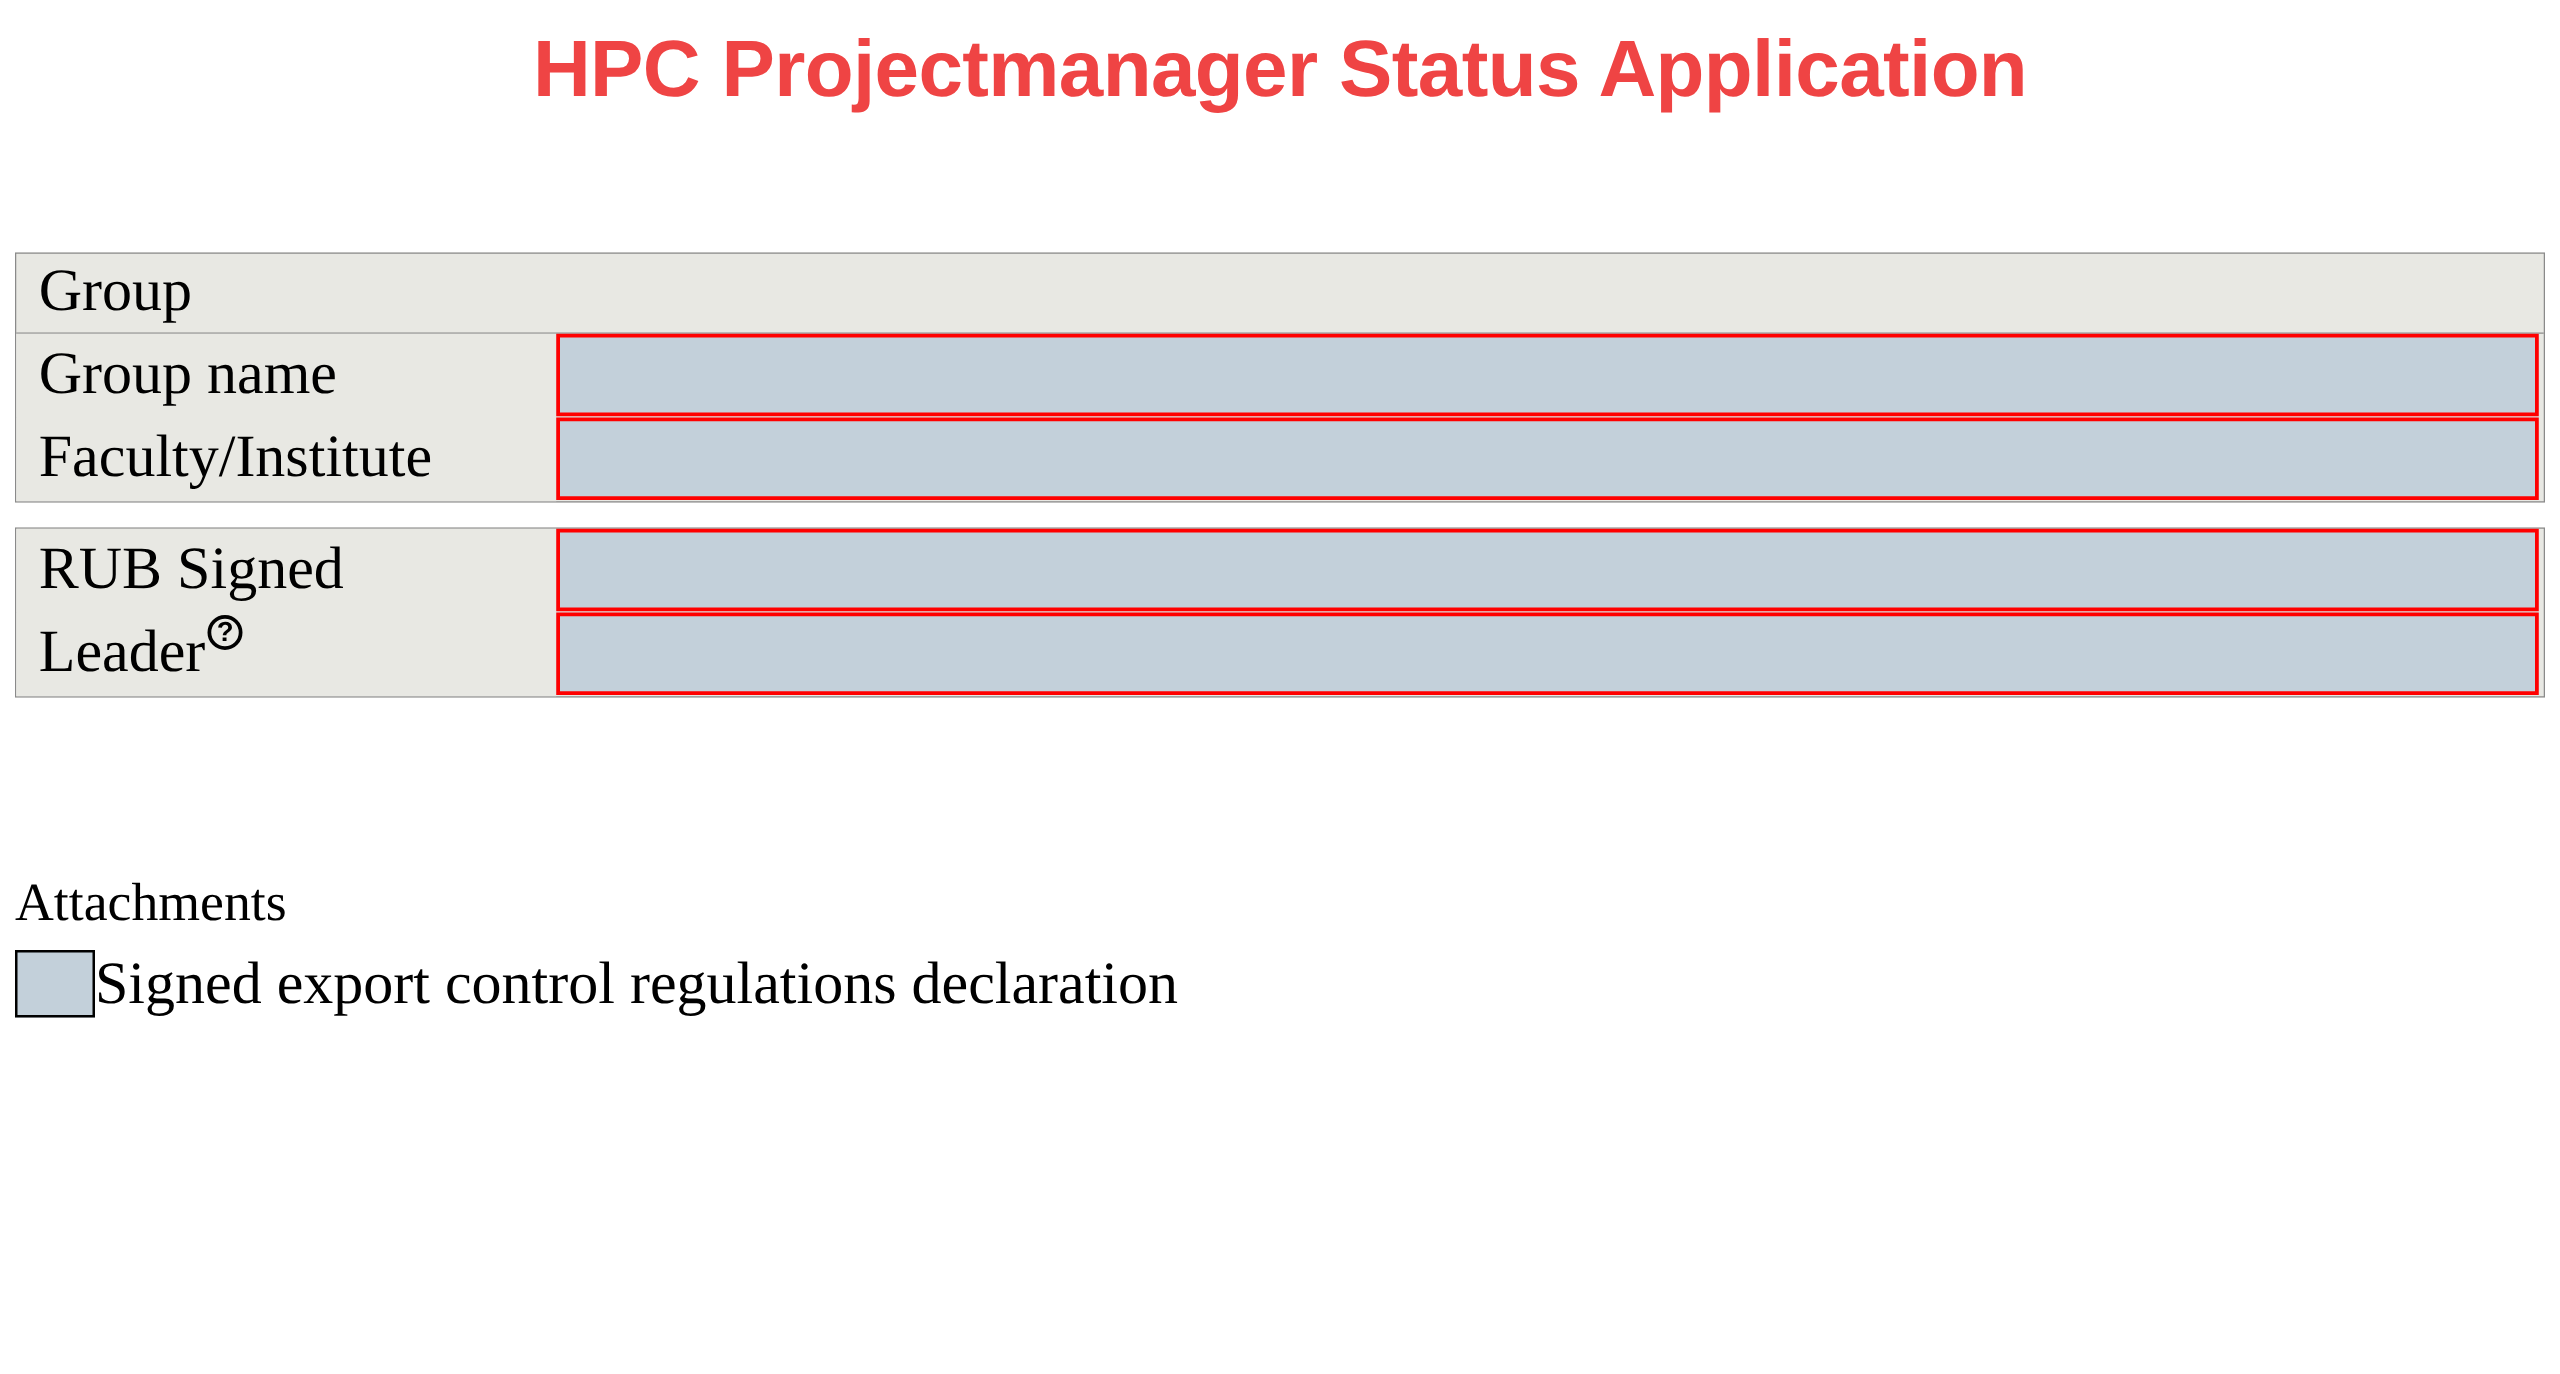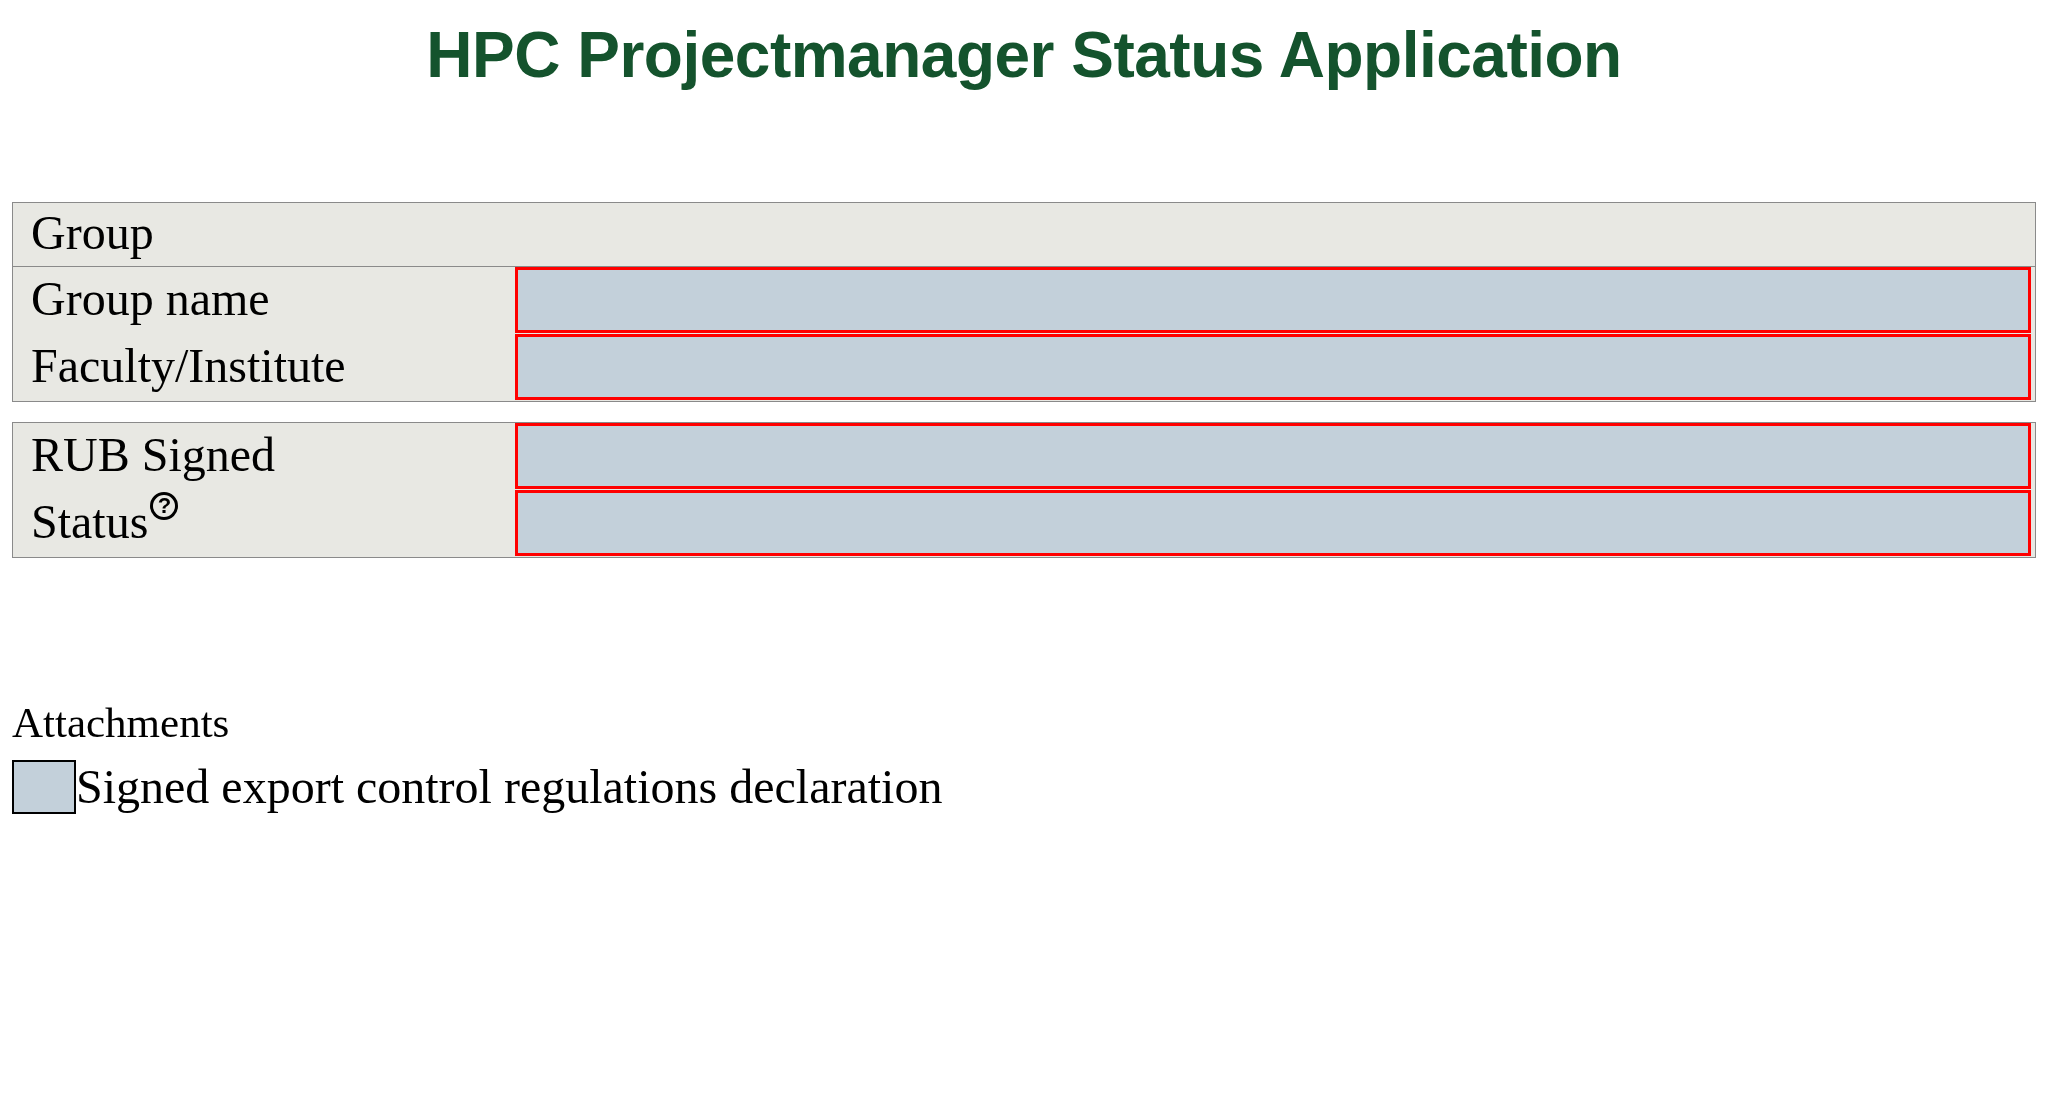--- a/index.html
+++ b/index.html
@@ -6,21 +6,21 @@
   body {
     width: 2048px;
     height: 1099px;
     background: #ffffff;
     font-family: Georgia, "Times New Roman", serif;
     color: #000;
   }
   .page-title {
     font-family: "Helvetica Neue", Arial, sans-serif;
     font-weight: 700;
-    color: #14532d;
+    color: #ef4444;
     font-size: 64px;
     text-align: center;
     letter-spacing: -0.5px;
     padding-top: 18px;
     padding-bottom: 110px;
   }
   .form-area {
     padding: 0 12px;
   }
   .block {
@@ -34,21 +34,21 @@
     border-bottom: 1px solid #8a8a8a;
   }
   .row {
     display: flex;
     align-items: stretch;
   }
   .row + .row {
     
   }
   .row-label {
-    width: 502px;
+    width: 432px;
     font-size: 48px;
     padding: 4px 18px 8px 18px;
     display: flex;
     align-items: center;
     background: #e8e8e3;
   }
   .help-badge {
     display: inline-flex;
     align-items: center;
     justify-content: center;
@@ -123,21 +123,21 @@
 
   <div class="block">
     <div class="row">
       <div class="row-label">RUB Signed</div>
       <div class="row-input-cell">
         <input class="row-input" type="text" value="" style="">
       </div>
     </div>
     <div class="row">
       <div class="row-label">
-        <span>Status</span>
+        <span>Leader</span>
           <span class="help-badge">?</span>
       </div>
       <div class="row-input-cell">
         <input class="row-input" type="text" value="" style="">
       </div>
     </div>
   </div>
 
 </div>
 

